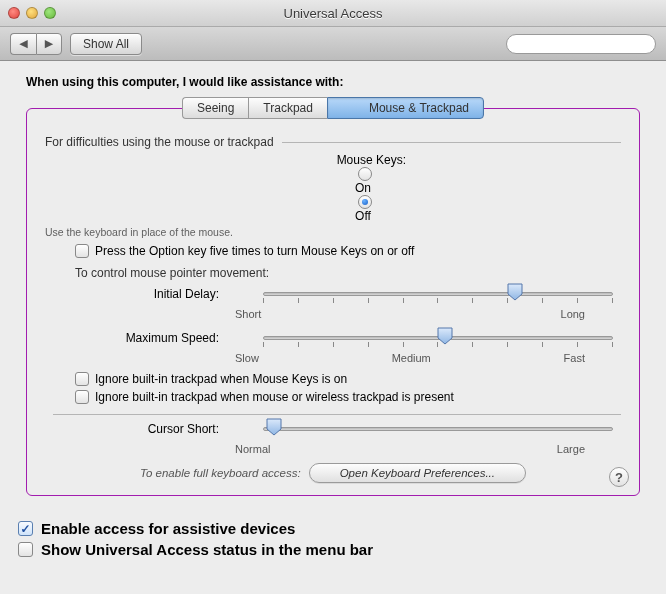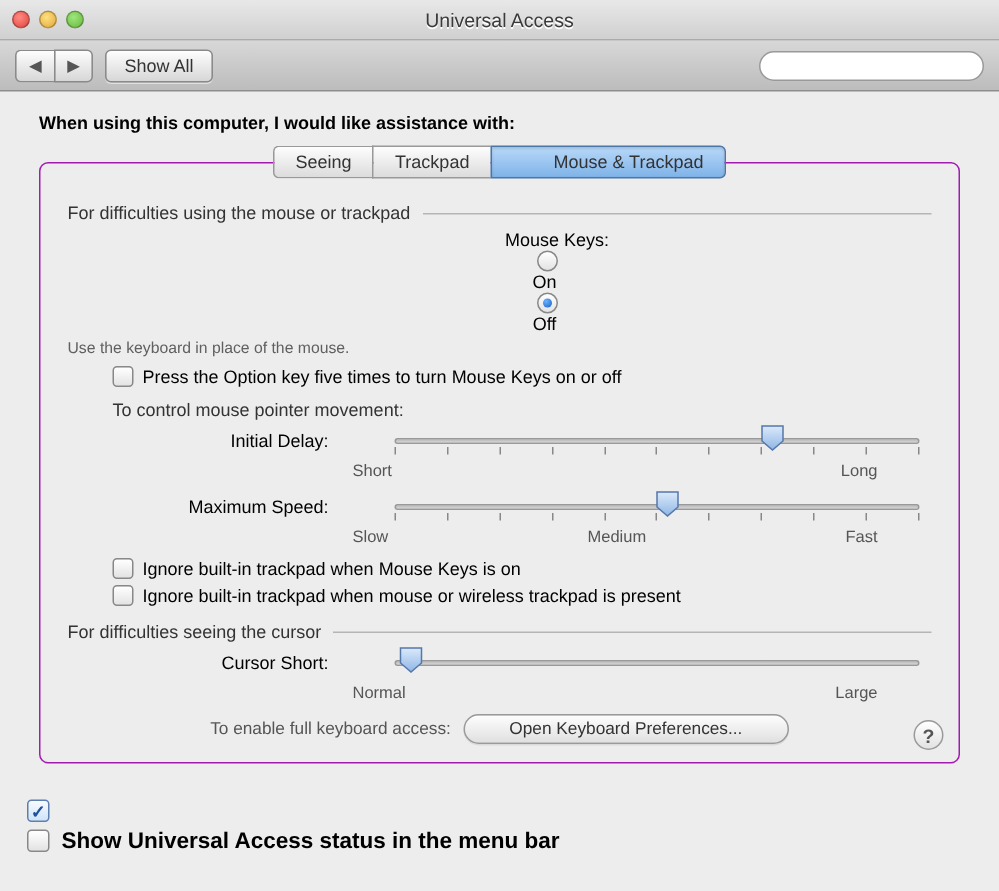--- a/index.html
+++ b/index.html
@@ -64,21 +64,21 @@
 .ticks { position: absolute; left: 0; right: 0; top: 14px; display: flex; justify-content: space-between; }
 .tick { width: 1px; height: 5px; background: #888; }
 .thumb { position: absolute; top: -2px; width: 18px; height: 20px; transform: translateX(-50%); }
 .thumb svg { width: 100%; height: 100%; }
 .scalelabels { display: flex; font-size: 11px; color: #555; margin-top: 4px; }
 .scalelabels .lpad { width: 190px; }
 .scalelabels .sl { flex: 1; max-width: 350px; display: flex; justify-content: space-between; align-items: flex-end; }
 
 .pushbtn { height: 20px; padding: 0 30px; background: linear-gradient(#fdfdfd, #e0e0e0); border: 1px solid #9a9a9a; border-radius: 10px; font-size: 11.5px; color: #333; display: inline-flex; align-items: center; box-shadow: 0 1px 0 rgba(0,0,0,0.08); }
 
-.bottomrow { display: flex; align-items: center; justify-content: center; font-size: 11.5px; color: #555; gap: 8px; margin-top: 8px; }
+.bottomrow { display: flex; align-items: center; justify-content: center; font-size: 11.5px; color: #555; gap: 8px; margin-top: 8px; font-style: italic; }
 
 .help { position: absolute; right: 10px; bottom: 8px; width: 20px; height: 20px; border-radius: 50%; border: 1px solid #9a9a9a; background: linear-gradient(#fff,#e2e2e2); display: flex; align-items: center; justify-content: center; font-size: 13px; color: #555; font-weight: bold; }
 
 .footer { padding: 8px 18px; }
 .footerrow { display: flex; align-items: center; font-size: 15px; font-weight: bold; margin: 4px 0; }
 .footerrow .chk { width: 15px; height: 15px; margin-right: 8px; }
 </style>
 </head>
 <body>
 
@@ -225,21 +225,20 @@
     <div class="chkrow">
       <span class="chk"></span>
       <span>Ignore built-in trackpad when Mouse Keys is on</span>
     </div>
     <div class="chkrow">
       <span class="chk"></span>
       <span>Ignore built-in trackpad when mouse or wireless trackpad is present</span>
     </div>
 
     <div class="sectline" style="margin-top:10px;">
-      <span>For difficulties seeing the cursor</span>
         <div class="rule"></div>
     </div>
 
     <div class="sliderblock">
       <div class="sliderrow">
         <div class="sliderlabel">Cursor Short:</div>
         <div class="slider">
           <div class="track"></div>
           <div class="thumb" style="left:3%;">
             <svg viewBox="0 0 18 20">
@@ -268,18 +267,19 @@
       <span class="pushbtn">Open Keyboard Preferences...</span>
     </div>
 
     <div class="help">?</div>
   </div>
 </div>
 
 <div class="footer">
   <div class="footerrow">
     <span class="chk on"></span>
+    <span>Enable access for assistive devices</span>
   </div>
   <div class="footerrow">
     <span class="chk"></span>
     <span>Show Universal Access status in the menu bar</span>
   </div>
 </div>
 
 </body></html>

